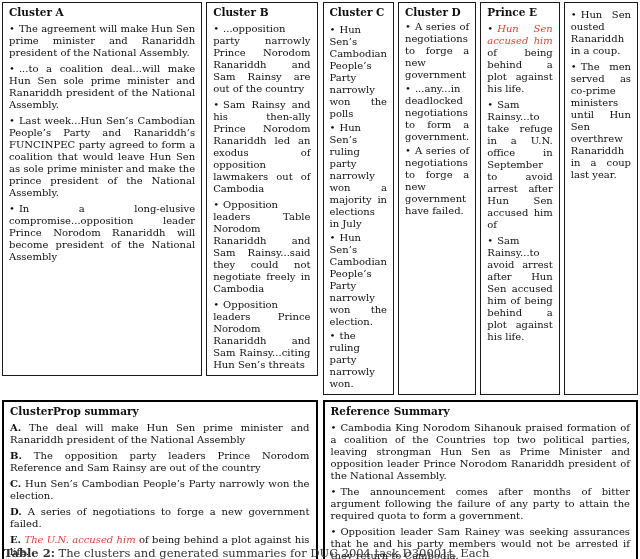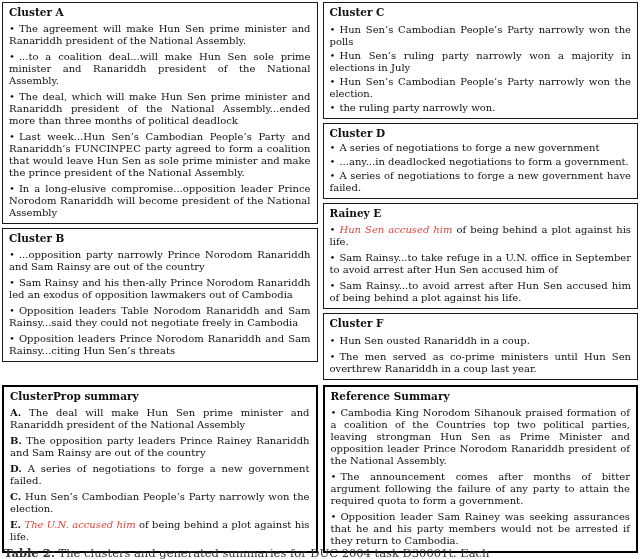--- a/index.html
+++ b/index.html
@@ -4,21 +4,21 @@
 <style>
   html,body{margin:0;padding:0;}
   body{
     width:640px;height:559px;overflow:hidden;position:relative;
     background:#ffffff;color:#111;
     font-family:"DejaVu Serif","Liberation Serif",serif;
     font-size:10px;line-height:1.2;
     padding:2px 2px 0 2px;box-sizing:border-box;
   }
   .grid{display:grid;grid-template-columns:1fr 1fr;column-gap:5px;align-items:start;}
-  .col{display:flex;flex-direction:column;gap:4px;}
+  .col{display:flex;flex-direction:row;gap:4px;}
   .box{
     border:1.5px solid #1a1a1a;background:#fff;
     padding:2px 6px 4px 6px;
   }
   .box.thick{border:2.6px solid #000;}
   .box h3{
     font-size:10.5px;margin:1px 0 2px 0;font-weight:700;line-height:1.25;
   }
   .box p{margin:4px 0 0 0;text-align:justify;}
   .box.tight p{margin:2px 0 0 0;}
@@ -37,21 +37,20 @@
 </head>
 <body>
 
 <div class="grid">
 
   <div class="col">
     <div class="box">
       <h3>Cluster A</h3>
       <p><span class="marker">•</span><span>The agreement will make Hun Sen prime minister and Ranariddh president of the National Assembly.</span></p>
       <p><span class="marker">•</span><span>...to a coalition deal...will make Hun Sen sole prime minister and Ranariddh president of the National Assembly.</span></p>
-      <p><span class="marker">•</span><span>The deal, which will make Hun Sen prime minister and Ranariddh president of the National Assembly...ended more than three months of political deadlock</span></p>
       <p><span class="marker">•</span><span>Last week...Hun Sen’s Cambodian People’s Party and Ranariddh’s FUNCINPEC party agreed to form a coalition that would leave Hun Sen as sole prime minister and make the prince president of the National Assembly.</span></p>
       <p><span class="marker">•</span><span>In a long-elusive compromise...opposition leader Prince Norodom Ranariddh will become president of the National Assembly</span></p>
     </div>
     <div class="box">
       <h3>Cluster B</h3>
       <p><span class="marker">•</span><span>...opposition party narrowly Prince Norodom Ranariddh and Sam Rainsy are out of the country</span></p>
       <p><span class="marker">•</span><span>Sam Rainsy and his then-ally Prince Norodom Ranariddh led an exodus of opposition lawmakers out of Cambodia</span></p>
       <p><span class="marker">•</span><span>Opposition leaders Table Norodom Ranariddh and Sam Rainsy...said they could not negotiate freely in Cambodia</span></p>
       <p><span class="marker">•</span><span>Opposition leaders Prince Norodom Ranariddh and Sam Rainsy...citing Hun Sen’s threats</span></p>
     </div>
@@ -65,40 +64,39 @@
       <p><span class="marker">•</span><span>Hun Sen’s Cambodian People’s Party narrowly won the election.</span></p>
       <p><span class="marker">•</span><span>the ruling party narrowly won.</span></p>
     </div>
     <div class="box tight">
       <h3>Cluster D</h3>
       <p><span class="marker">•</span><span>A series of negotiations to forge a new government</span></p>
       <p><span class="marker">•</span><span>...any...in deadlocked negotiations to form a government.</span></p>
       <p><span class="marker">•</span><span>A series of negotiations to forge a new government have failed.</span></p>
     </div>
     <div class="box">
-      <h3>Rainey E</h3>
+      <h3>Prince E</h3>
       <p><span class="marker">•</span><span class="red">Hun Sen accused him</span><span> of being behind a plot against his life.</span></p>
       <p><span class="marker">•</span><span>Sam Rainsy...to take refuge in a U.N. office in September to avoid arrest after Hun Sen accused him of</span></p>
       <p><span class="marker">•</span><span>Sam Rainsy...to avoid arrest after Hun Sen accused him of being behind a plot against his life.</span></p>
     </div>
     <div class="box">
-      <h3>Cluster F</h3>
       <p><span class="marker">•</span><span>Hun Sen ousted Ranariddh in a coup.</span></p>
       <p><span class="marker">•</span><span>The men served as co-prime ministers until Hun Sen overthrew Ranariddh in a coup last year.</span></p>
     </div>
   </div>
 </div>
 
 <div class="grid bottom">
   <div class="box thick">
     <h3>ClusterProp summary</h3>
     <p><span class="lbl">A.</span> <span>The deal will make Hun Sen prime minister and Ranariddh president of the National Assembly</span></p>
-    <p><span class="lbl">B.</span> <span>The opposition party leaders Prince Rainey Ranariddh and Sam Rainsy are out of the country</span></p>
+    <p><span class="lbl">B.</span> <span>The opposition party leaders Prince Norodom Reference and Sam Rainsy are out of the country</span></p>
+    <p><span class="lbl">C.</span> <span>Hun Sen’s Cambodian People’s Party narrowly won the election.</span></p>
     <p><span class="lbl">D.</span> <span>A series of negotiations to forge a new government failed.</span></p>
-    <p><span class="lbl">C.</span> <span>Hun Sen’s Cambodian People’s Party narrowly won the election.</span></p>
     <p><span class="lbl">E.</span> <span class="red">The U.N. accused him</span><span> of being behind a plot against his life.</span></p>
 
   </div>
 
   <div class="box thick roomy">
     <h3>Reference Summary</h3>
     <p><span class="marker">•</span><span>Cambodia King Norodom Sihanouk praised formation of a coalition of the Countries top two political parties, leaving strongman Hun Sen as Prime Minister and opposition leader Prince Norodom Ranariddh president of the National Assembly.</span></p>
     <p><span class="marker">•</span><span>The announcement comes after months of bitter argument following the failure of any party to attain the required quota to form a government.</span></p>
     <p><span class="marker">•</span><span>Opposition leader Sam Rainey was seeking assurances that he and his party members would not be arrested if they return to Cambodia.</span></p>
 

